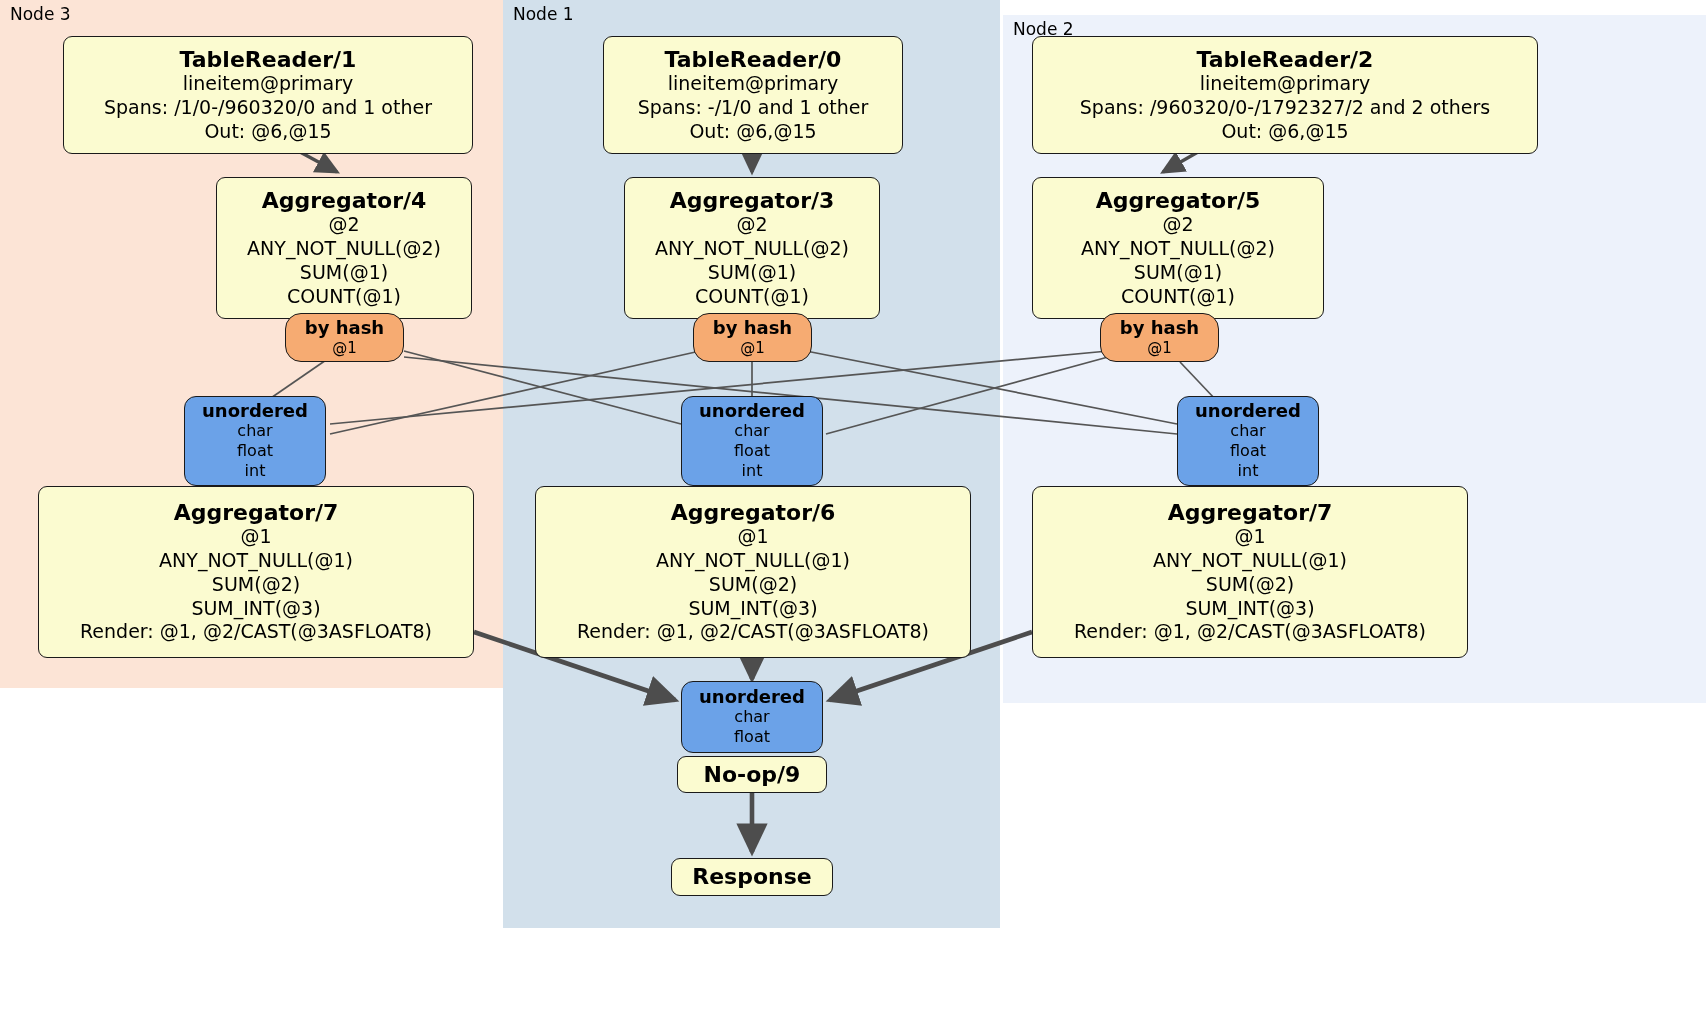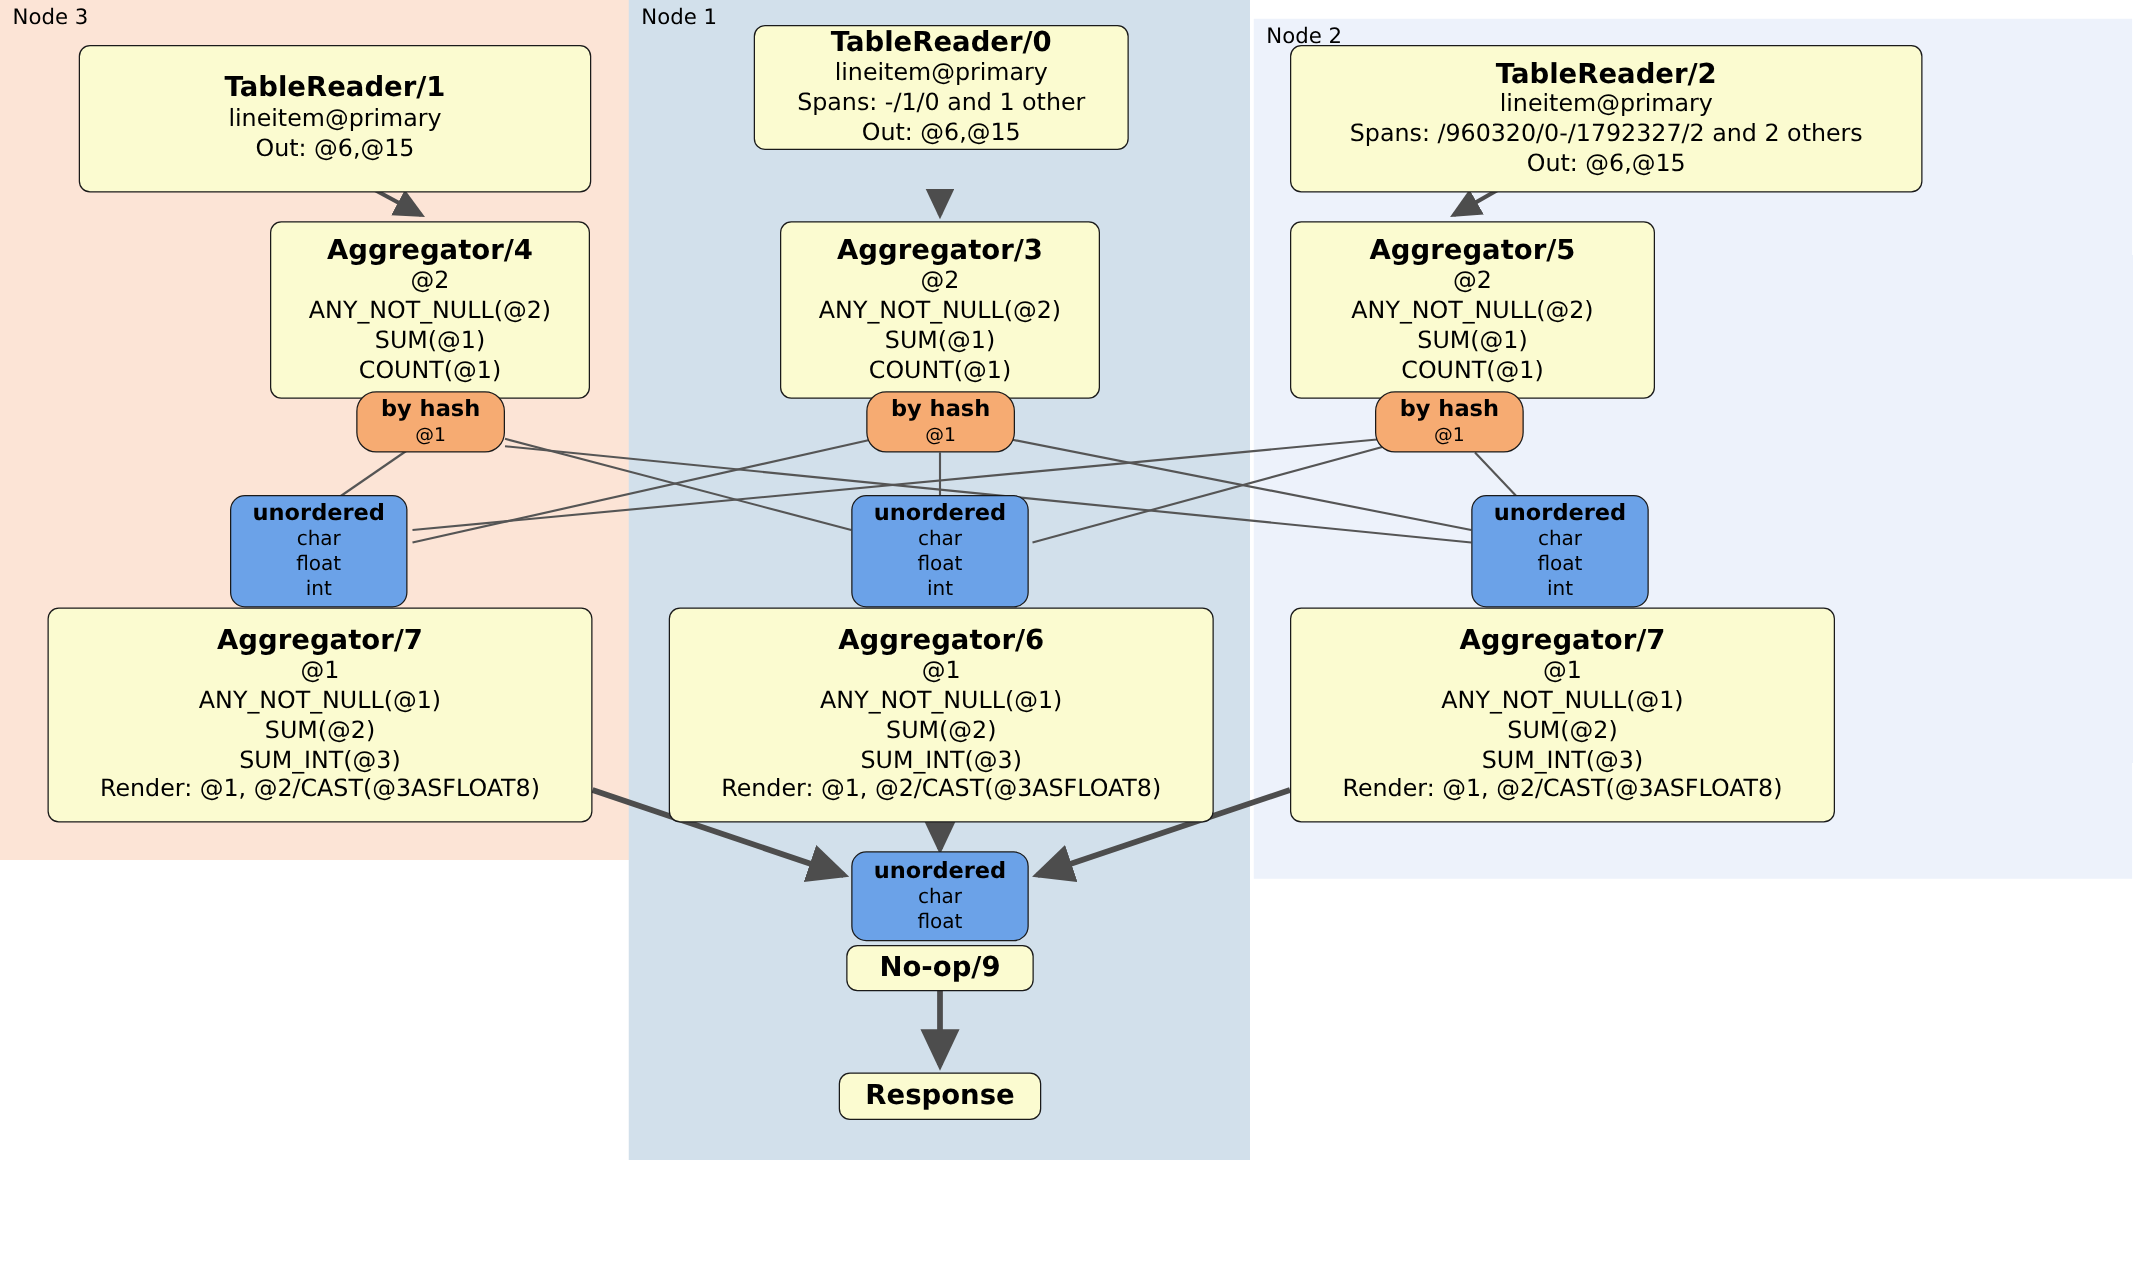--- a/index.html
+++ b/index.html
@@ -109,20 +109,21 @@
     </g>
 
     <g>
       <path d="M752,790 L752,852" stroke="#4d4d4d" stroke-width="4.6" fill="none" marker-end="url(#ahs)"></path>
     </g>
   </svg>
 
   <div class="node proc" style="left:63px;top:36px;width:410px;height:118px;">
     <div class="ttl">TableReader/1</div>
     <div class="ln">lineitem@primary</div>
+    <div class="ln">Spans: /1/0-/960320/0 and 1 other</div>
     <div class="ln">Out: @6,@15</div>
   </div>
 
   <div class="node proc" style="left:216px;top:177px;width:256px;height:142px;">
     <div class="ttl">Aggregator/4</div>
     <div class="ln">@2</div>
     <div class="ln">ANY_NOT_NULL(@2)</div>
     <div class="ln">SUM(@1)</div>
     <div class="ln">COUNT(@1)</div>
   </div>
@@ -141,21 +142,21 @@
 
   <div class="node proc" style="left:38px;top:486px;width:436px;height:172px;">
     <div class="ttl">Aggregator/7</div>
     <div class="ln">@1</div>
     <div class="ln">ANY_NOT_NULL(@1)</div>
     <div class="ln">SUM(@2)</div>
     <div class="ln">SUM_INT(@3)</div>
     <div class="ln">Render: @1, @2/CAST(@3ASFLOAT8)</div>
   </div>
 
-  <div class="node proc" style="left:603px;top:20px;width:300px;height:100px;">
+  <div class="node proc" style="left:603px;top:36px;width:300px;height:118px;">
     <div class="ttl">TableReader/0</div>
     <div class="ln">lineitem@primary</div>
     <div class="ln">Spans: -/1/0 and 1 other</div>
     <div class="ln">Out: @6,@15</div>
   </div>
 
   <div class="node proc" style="left:624px;top:177px;width:256px;height:142px;">
     <div class="ttl">Aggregator/3</div>
     <div class="ln">@2</div>
     <div class="ln">ANY_NOT_NULL(@2)</div>

